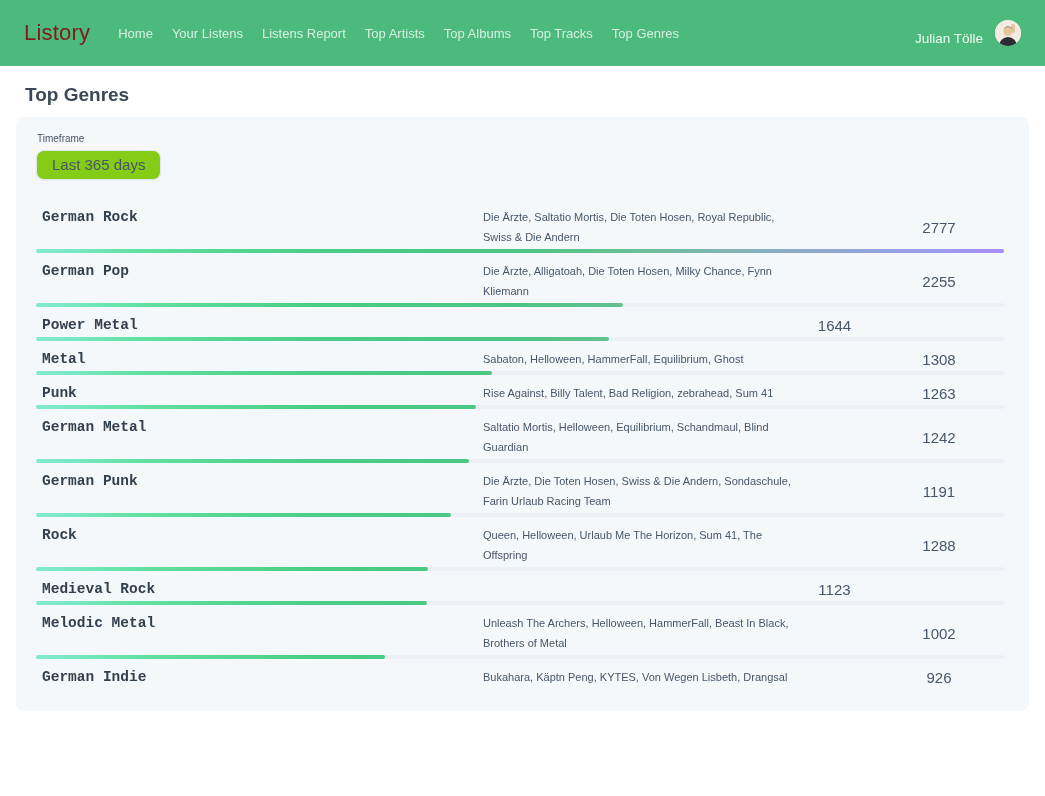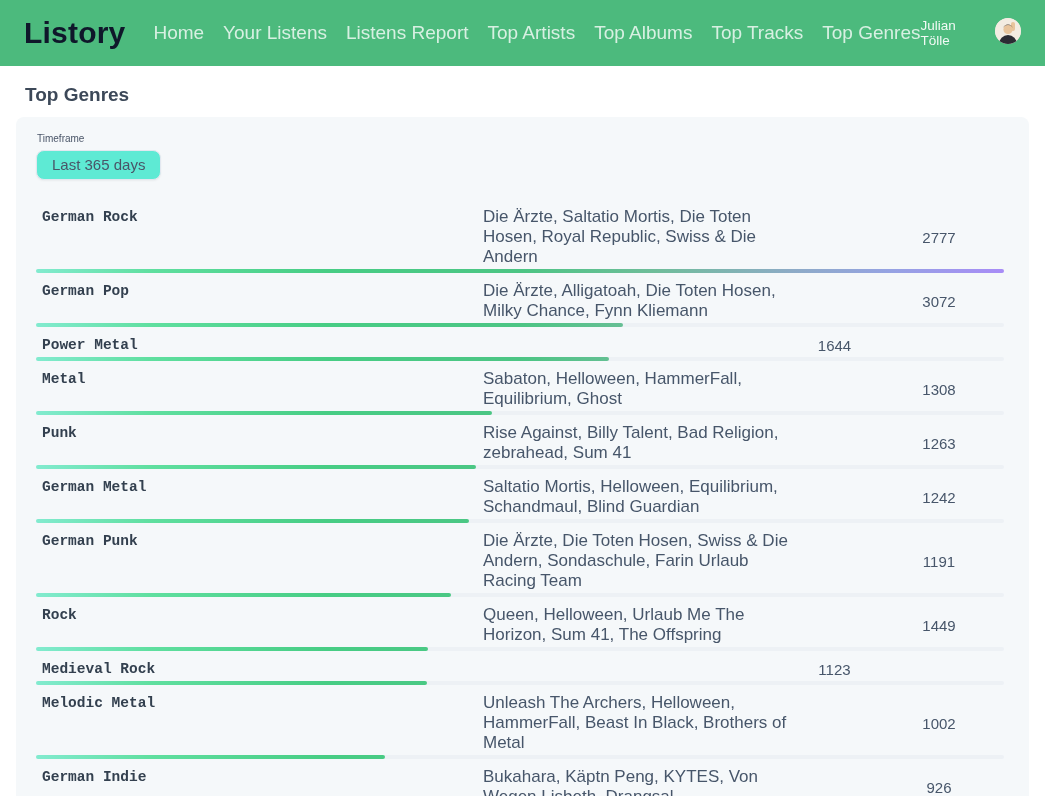--- a/index.html
+++ b/index.html
@@ -12,42 +12,42 @@
 
   
   .app-header {
     height: 66px;
     background: #4cba7d;
     display: flex;
     align-items: center;
     padding: 0 24px;
   }
   .logo {
-    color: #0f172a;
-    font-size: 30px;
-    font-weight: 700;
+    color: #7f1d1d;
+    font-size: 22px;
+    font-weight: 400;
     letter-spacing: 0.2px;
     cursor: pointer;
   }
   .nav {
     display: flex;
     align-items: center;
     margin-left: 28px;
     gap: 19px;
   }
   .nav-item {
     color: rgba(255,255,255,0.78);
-    font-size: 19px;
+    font-size: 13px;
     cursor: pointer;
     white-space: nowrap;
   }
   .header-spacer { flex: 1; }
   .user {
     display: flex;
-    align-items: flex-start;
+    align-items: flex-end;
     gap: 12px;
     cursor: pointer;
   }
   .user-name {
     color: rgba(255,255,255,0.92);
     font-size: 13.5px;
   }
   .avatar {
     width: 26px; height: 26px;
     border-radius: 50%;
@@ -71,21 +71,21 @@
   }
 
   .timeframe-label {
     font-size: 10px;
     color: #4a5568;
     margin-left: 1px;
     margin-bottom: 6px;
   }
   .timeframe-select {
     display: inline-block;
-    background: #5eead4;
+    background: #84cc16;
     border: 1px solid #e2e8f0;
     border-radius: 8px;
     box-shadow: 0 1px 2px rgba(0,0,0,0.05);
     padding: 5px 15px 6px 15px;
     font-size: 15px;
     color: #4a5568;
     cursor: pointer;
     font-family: inherit;
   }
 
@@ -100,21 +100,21 @@
   .cell-genre {
     font-size: 14.5px;
     font-weight: 700;
     color: #33404f;
     padding-left: 6px;
     line-height: 20px;
     align-self: start;
     font-family: Liberation Mono, monospace;
   }
   .cell-artists {
-    font-size: 17px;
+    font-size: 11px;
     color: #47566a;
     line-height: 20px;
     align-self: start;
   }
   .cell-count {
     font-size: 15px;
     color: #47566a;
     text-align: center;
     align-self: center;
   }
@@ -185,21 +185,21 @@
     <div class="cell-count">2777</div>
     <div class="bar-track">
       <div class="bar-fill" style="width: 100%; background-size: 100% 100%;"></div>
     </div>
   </div>
 
   <div class="row">
     <div class="cell-genre">German Pop</div>
     <div class="cell-artists">Die Ärzte, Alligatoah, Die Toten Hosen, Milky Chance, Fynn Kliemann</div>
     <div class="cell-spacer"></div>
-    <div class="cell-count">3072</div>
+    <div class="cell-count">2255</div>
     <div class="bar-track">
       <div class="bar-fill" style="width: 60.677%; background-size: 164.807% 100%;"></div>
     </div>
   </div>
 
   <div class="row">
     <div class="cell-genre">Power Metal</div>
     <div class="cell-spacer"></div>
     <div class="cell-count">1644</div>
     <div class="bar-track">
@@ -244,21 +244,21 @@
     <div class="cell-count">1191</div>
     <div class="bar-track">
       <div class="bar-fill" style="width: 42.888%; background-size: 233.165% 100%;"></div>
     </div>
   </div>
 
   <div class="row">
     <div class="cell-genre">Rock</div>
     <div class="cell-artists">Queen, Helloween, Urlaub Me The Horizon, Sum 41, The Offspring</div>
     <div class="cell-spacer"></div>
-    <div class="cell-count">1449</div>
+    <div class="cell-count">1288</div>
     <div class="bar-track">
       <div class="bar-fill" style="width: 40.5113%; background-size: 246.844% 100%;"></div>
     </div>
   </div>
 
   <div class="row">
     <div class="cell-genre">Medieval Rock</div>
     <div class="cell-spacer"></div>
     <div class="cell-count">1123</div>
     <div class="bar-track">

